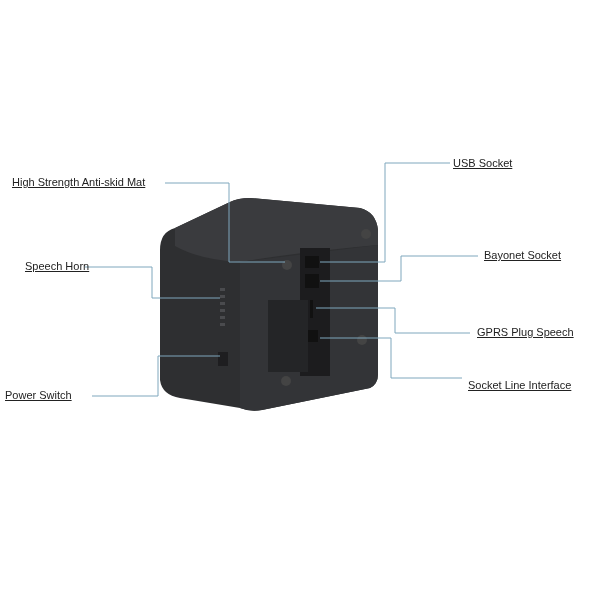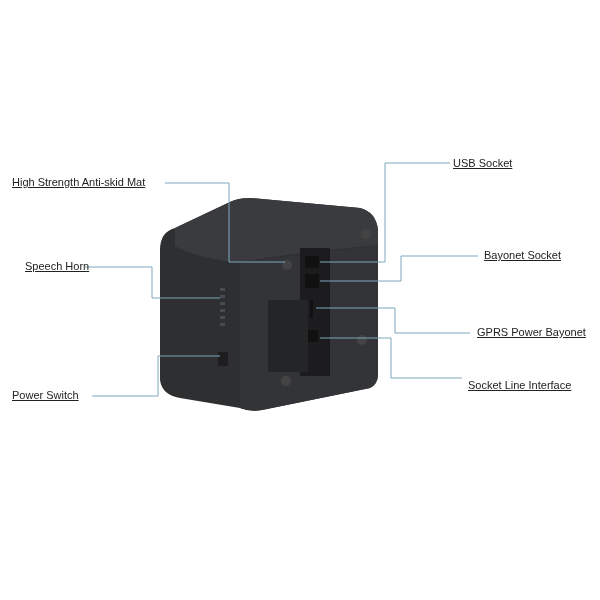--- a/index.html
+++ b/index.html
@@ -43,17 +43,17 @@
     <polyline points="92,396 158,396 158,356 220,356"></polyline>
     <polyline points="450,163 385,163 385,262 320,262"></polyline>
     <polyline points="478,256 401,256 401,281 320,281"></polyline>
     <polyline points="470,333 395,333 395,308 316,308"></polyline>
     <polyline points="462,378 391,378 391,338 320,338"></polyline>
   </g>
 </svg>
 
 <div class="label" style="left:12px; top:176px;text-align:right;">High Strength Anti-skid Mat</div>
 <div class="label" style="left:25px; top:260px;">Speech Horn</div>
-<div class="label" style="left:12px; top:389px;">Power Switch</div>
+<div class="label" style="left:5px; top:389px;">Power Switch</div>
 <div class="label" style="left:453px; top:157px;">USB Socket</div>
 <div class="label" style="left:484px; top:249px;">Bayonet Socket</div>
-<div class="label" style="left:477px; top:326px;">GPRS Power Bayonet</div>
+<div class="label" style="left:477px; top:326px;">GPRS Plug Speech</div>
 <div class="label" style="left:468px; top:379px;">Socket Line Interface</div>
 
 </body></html>

